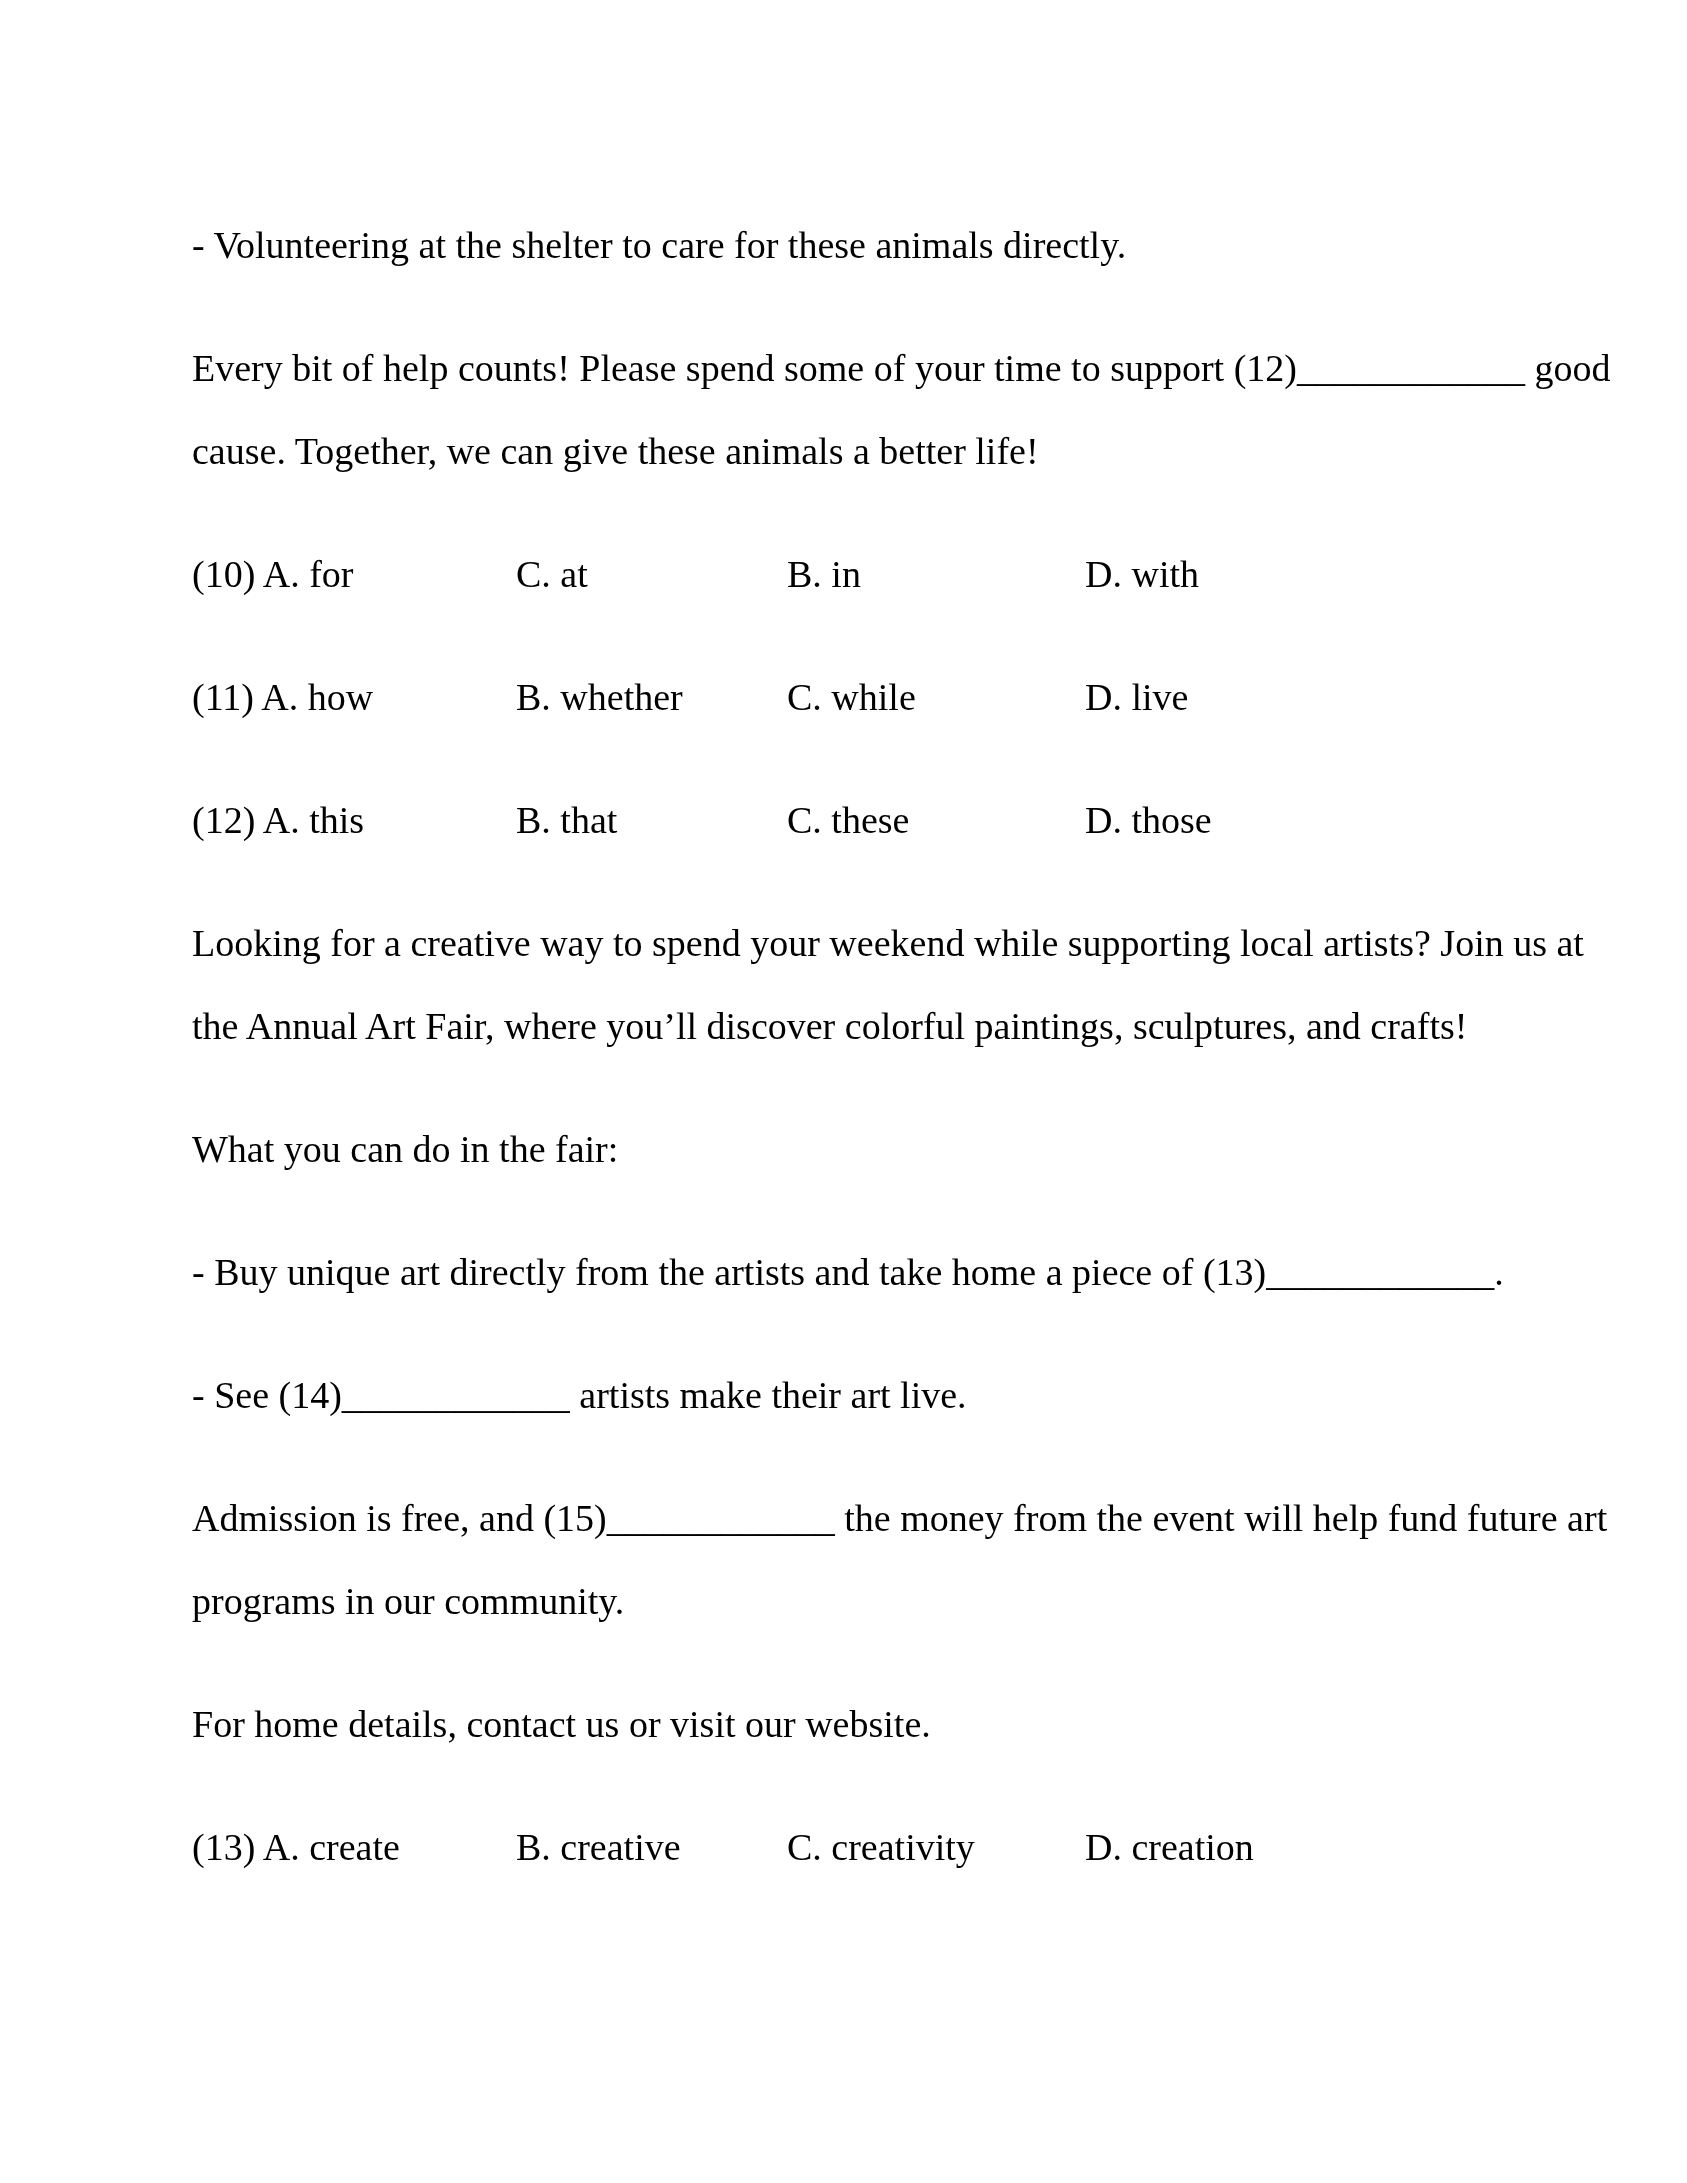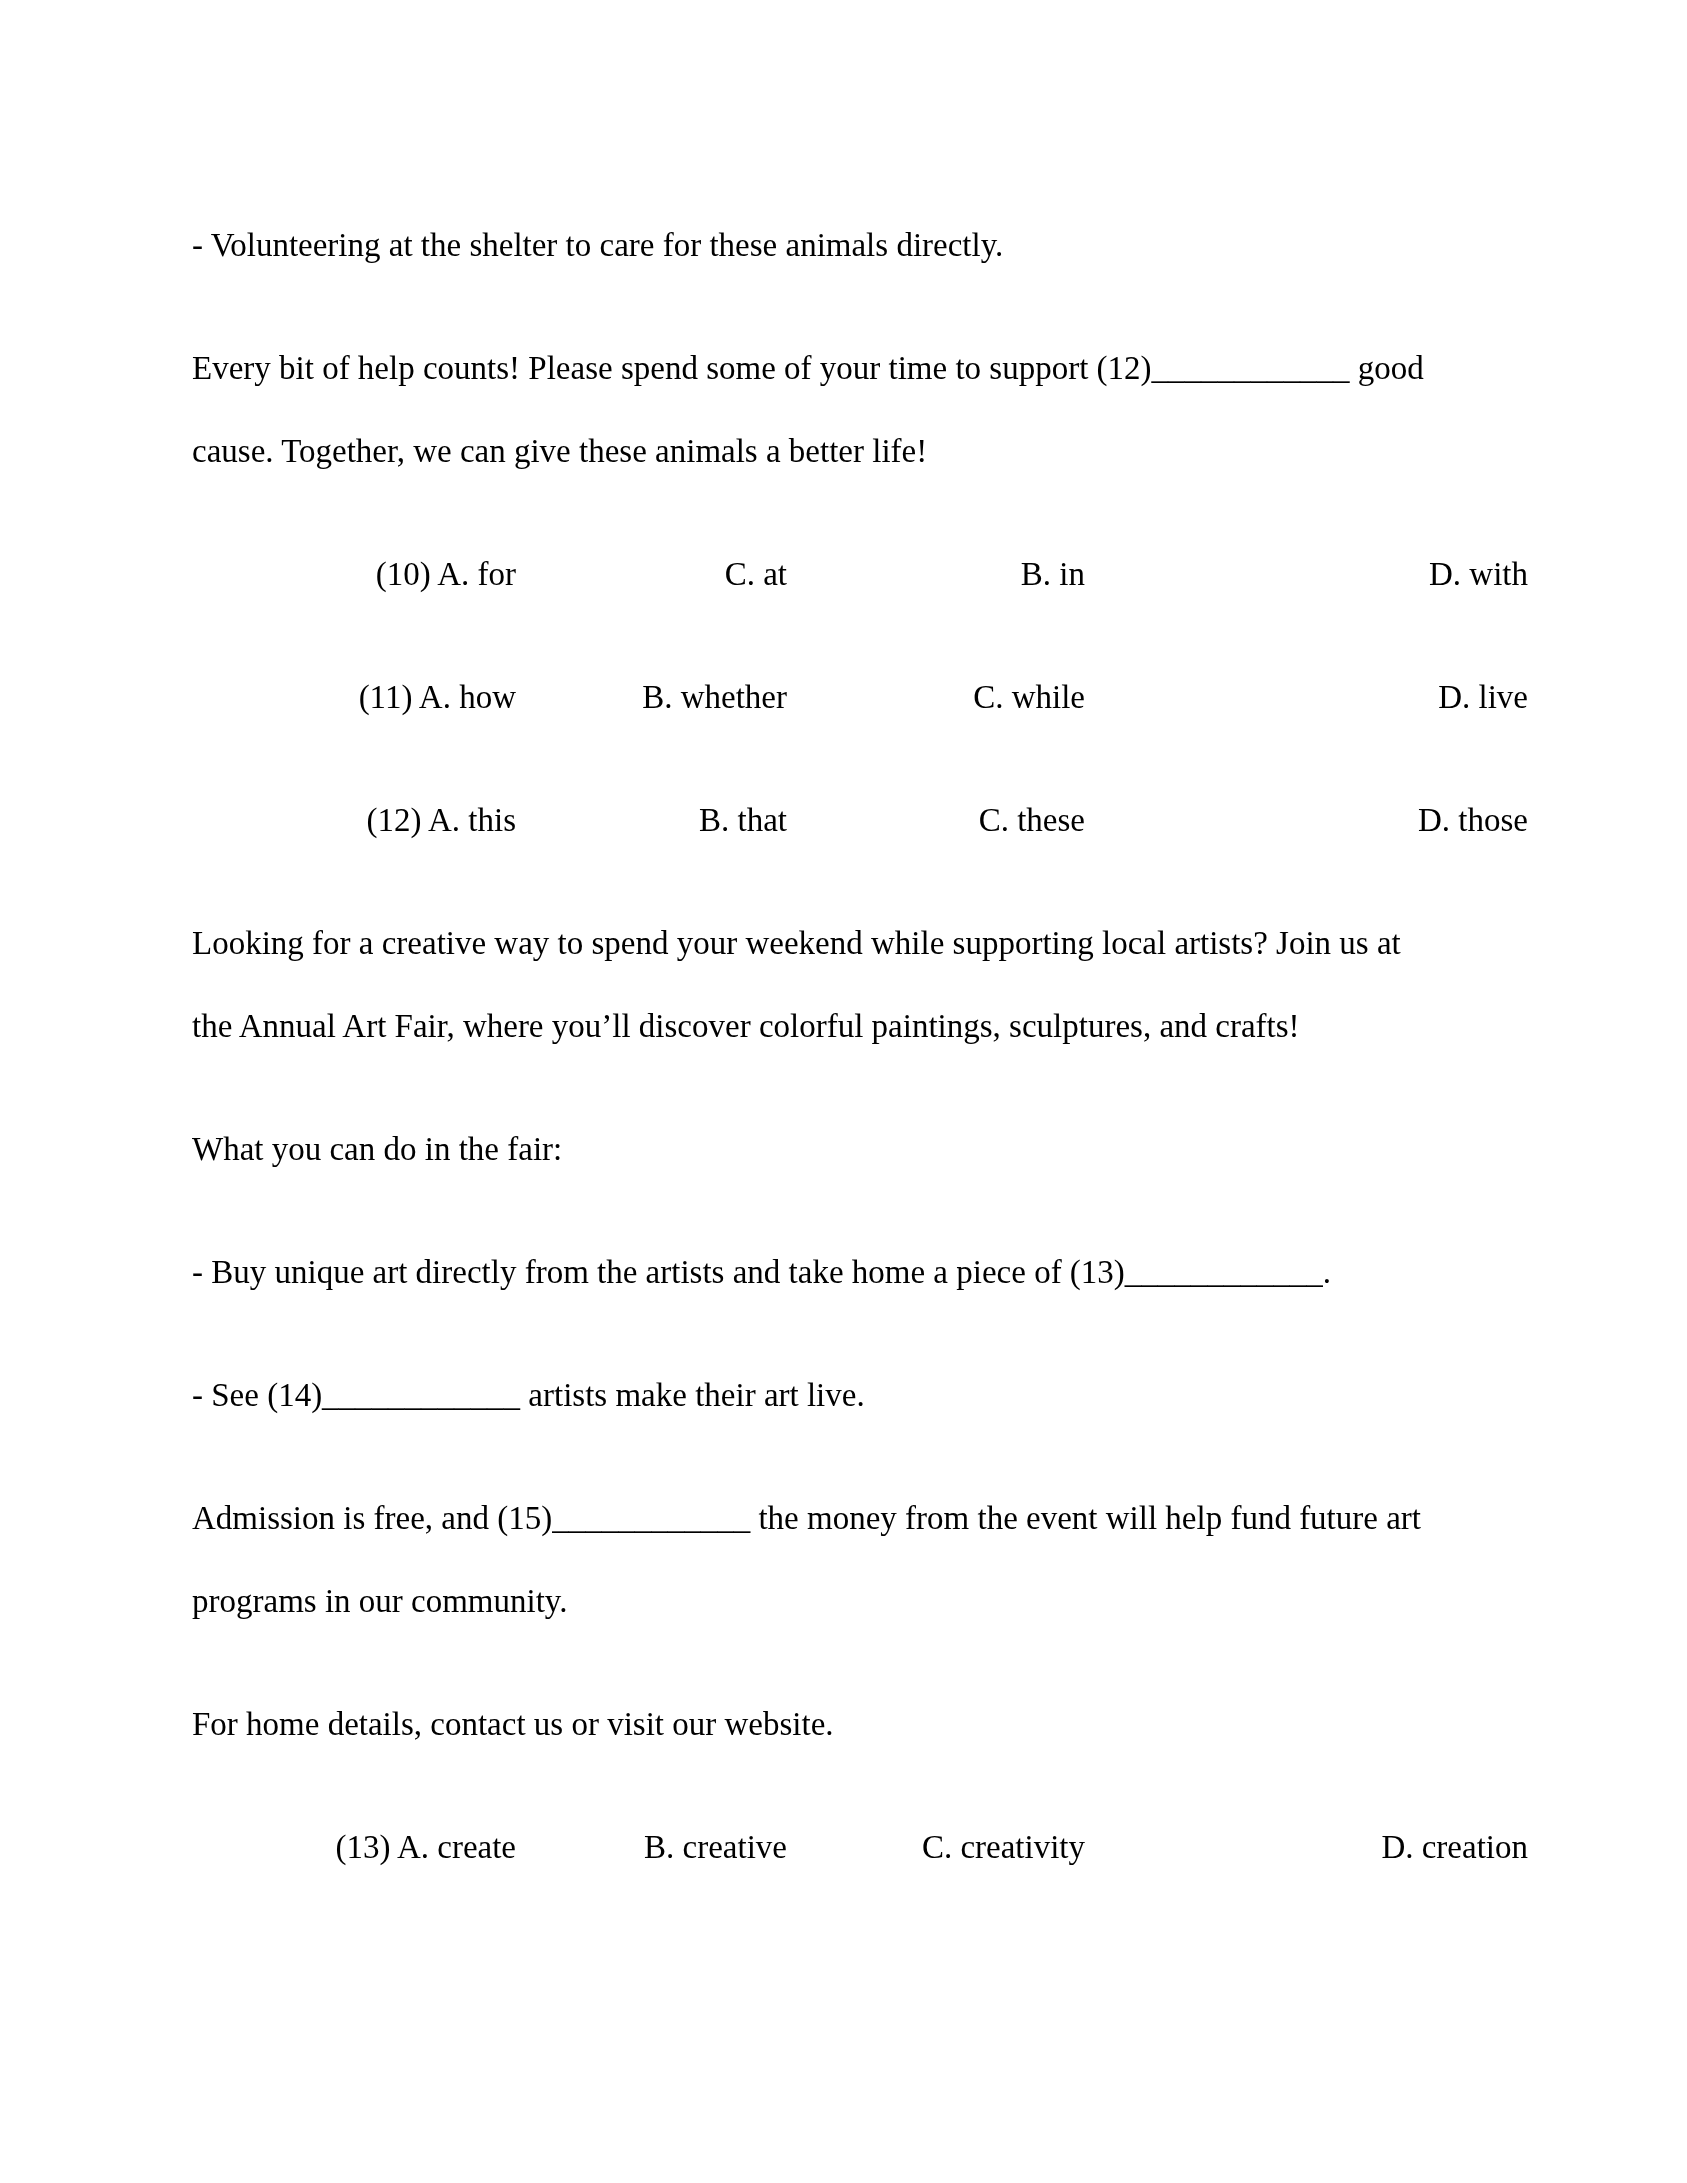--- a/index.html
+++ b/index.html
@@ -14,36 +14,35 @@
     background: #ffffff;
     overflow: hidden;
     color: #000000;
   }
   .content {
     position: absolute;
     left: 192px;
     top: 204px;
     width: 1336px;
     font-family: "Liberation Serif", "DejaVu Serif", serif;
-    font-size: 33px;
+    font-size: 38px;
     color: #000000;
   }
   .para {
     margin: 0 0 40px 0;
     line-height: 83px;
   }
   .line {
     white-space: nowrap;
   }
   .mcq {
     display: grid;
     grid-template-columns: 324px 271px 298px 1fr;
     line-height: 83px;
     margin: 0 0 40px 0;
-    text-align: right;
   }
   .mcq .cell {
     white-space: nowrap;
   }
 </style>
 </head>
 <body>
 
 <div class="page">
   <div class="content">

